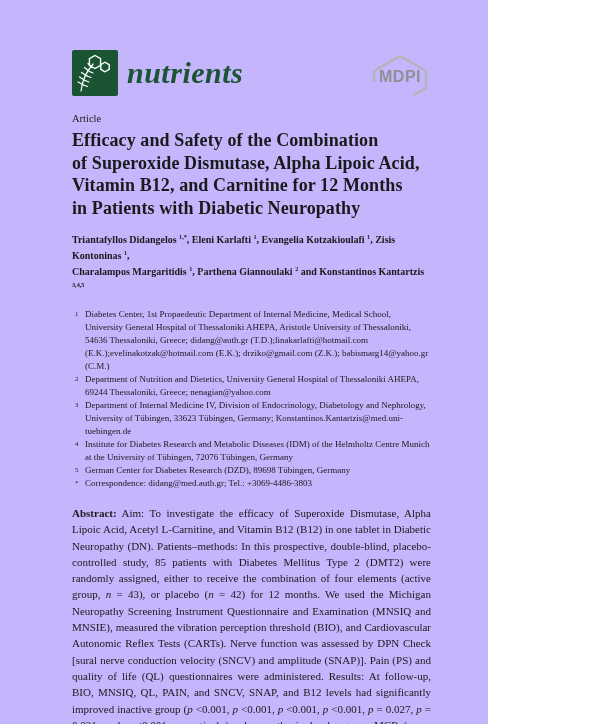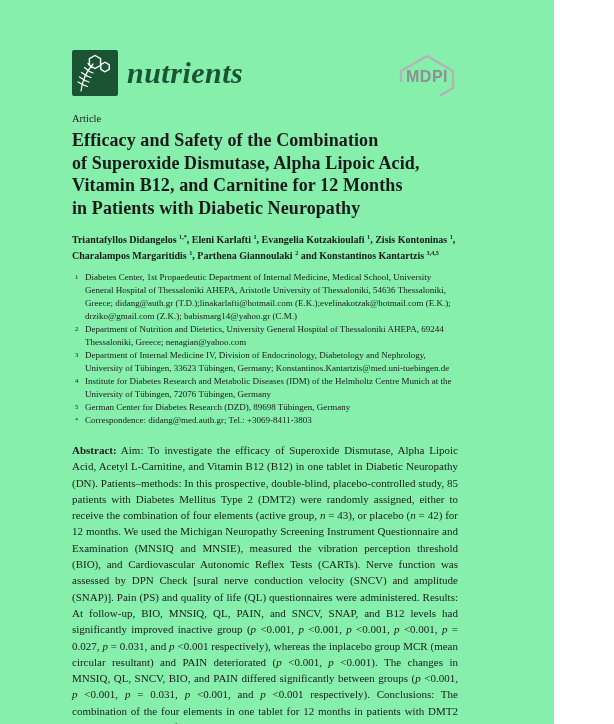--- a/index.html
+++ b/index.html
@@ -1,25 +1,25 @@
 <!DOCTYPE html>
 <html><head>
 <meta charset="utf-8">
 <style>
   html, body { margin: 0; padding: 0; background: #ffffff; }
   .page {
     position: relative;
-    width: 554px;
+    width: 488px;
     height: 724px;
-    background: #86efac;
+    background: #c4b5fd;
     overflow: hidden;
     font-family: "Liberation Serif", "DejaVu Serif", serif;
     color: #1a1a1a;
     box-sizing: border-box;
-    padding: 50px 96px 0 72px;
+    padding: 50px 57px 0 72px;
   }
   .masthead {
     display: flex;
     justify-content: space-between;
     align-items: flex-start;
     height: 47px;
   }
   .brand { display: flex; align-items: center; }
   .brand-icon { display: block; }
   .brand-word {
@@ -46,21 +46,21 @@
     letter-spacing: 0.1px;
   }
   .authors {
     margin: 13px 0 0 0;
     font-size: 10px;
     font-weight: bold;
     line-height: 16px;
     max-width: 470px;
   }
   .authors sup { font-size: 0.62em; line-height: 0; vertical-align: super; }
-  .affs { margin-top: 7px; }
+  .affs { margin-top: 12px; }
   .aff-row {
     display: flex;
     font-size: 9px;
     line-height: 13px;
     max-width: 470px;
   }
   .aff-marker {
     flex: none;
     width: 13px;
     padding-left: 3px;
@@ -147,20 +147,20 @@
       <div class="aff-row">
         <span class="aff-marker">4</span>
         <div class="aff-text">Institute for Diabetes Research and Metabolic Diseases (IDM) of the Helmholtz Centre Munich at the University of Tübingen, 72076 Tübingen, Germany</div>
       </div>
       <div class="aff-row">
         <span class="aff-marker">5</span>
         <div class="aff-text">German Center for Diabetes Research (DZD), 89698 Tübingen, Germany</div>
       </div>
       <div class="aff-row">
         <span class="aff-marker">*</span>
-        <div class="aff-text">Correspondence: didang@med.auth.gr; Tel.: +3069-8411-3803</div>
+        <div class="aff-text">Correspondence: didang@med.auth.gr; Tel.: +3069-4486-3803</div>
       </div>
     </div>
 
 
   <p class="abstract"><b>Abstract:</b> Aim: To investigate the efficacy of Superoxide Dismutase, Alpha Lipoic Acid, Acetyl L-Carnitine, and Vitamin B12 (B12) in one tablet in Diabetic Neuropathy (DN). Patients–methods: In this prospective, double-blind, placebo-controlled study, 85 patients with Diabetes Mellitus Type 2 (DMT2) were randomly assigned, either to receive the combination of four elements (active group, <i>n</i> = 43), or placebo (<i>n</i> = 42) for 12 months. We used the Michigan Neuropathy Screening Instrument Questionnaire and Examination (MNSIQ and MNSIE), measured the vibration perception threshold (BIO), and Cardiovascular Autonomic Reflex Tests (CARTs). Nerve function was assessed by DPN Check [sural nerve conduction velocity (SNCV) and amplitude (SNAP)]. Pain (PS) and quality of life (QL) questionnaires were administered. Results: At follow-up, BIO, MNSIQ, QL, PAIN, and SNCV, SNAP, and B12 levels had significantly improved inactive group (<i>p</i> &lt;0.001, <i>p</i> &lt;0.001, <i>p</i> &lt;0.001, <i>p</i> &lt;0.001, <i>p</i> = 0.027, <i>p</i> = 0.031, and <i>p</i> &lt;0.001 respectively), whereas the inplacebo group MCR (mean circular resultant) and PAIN deteriorated (<i>p</i> &lt;0.001, <i>p</i> &lt;0.001). The changes in MNSIQ, QL, SNCV, BIO, and PAIN differed significantly between groups (<i>p</i> &lt;0.001, <i>p</i> &lt;0.001, <i>p</i> = 0.031, <i>p</i> &lt;0.001, and <i>p</i> &lt;0.001 respectively). Conclusions: The combination of the four elements in one tablet for 12 months in patients with DMT2 improved all indices of peripheral neuropathy, including SNAP and SNCV, pain, and Quality of Life perception, except CARTs and MNSIE.</p>
 
 </div>
 
 </body></html>

